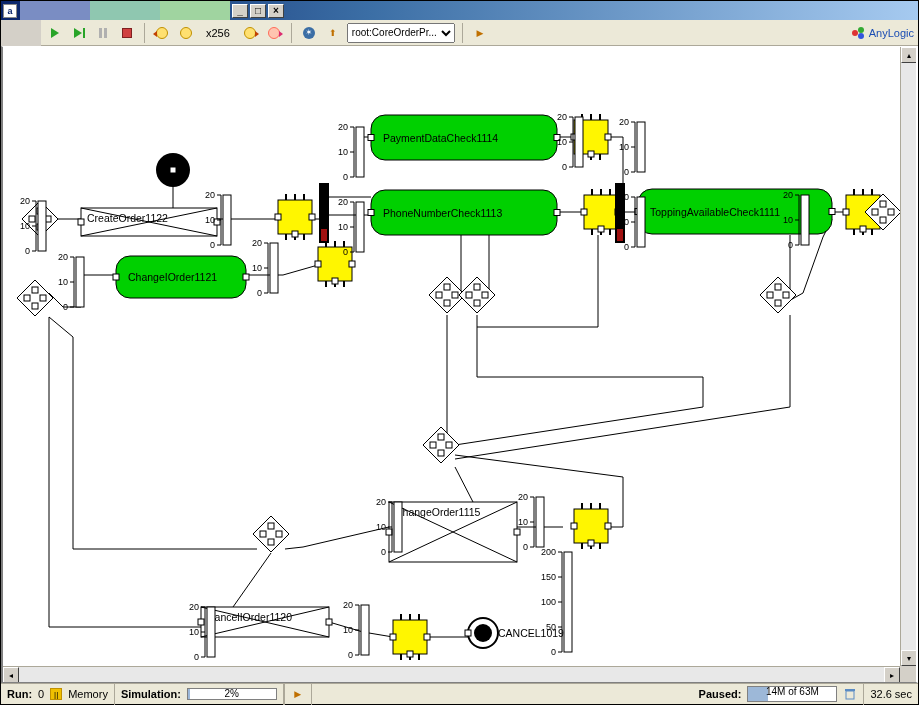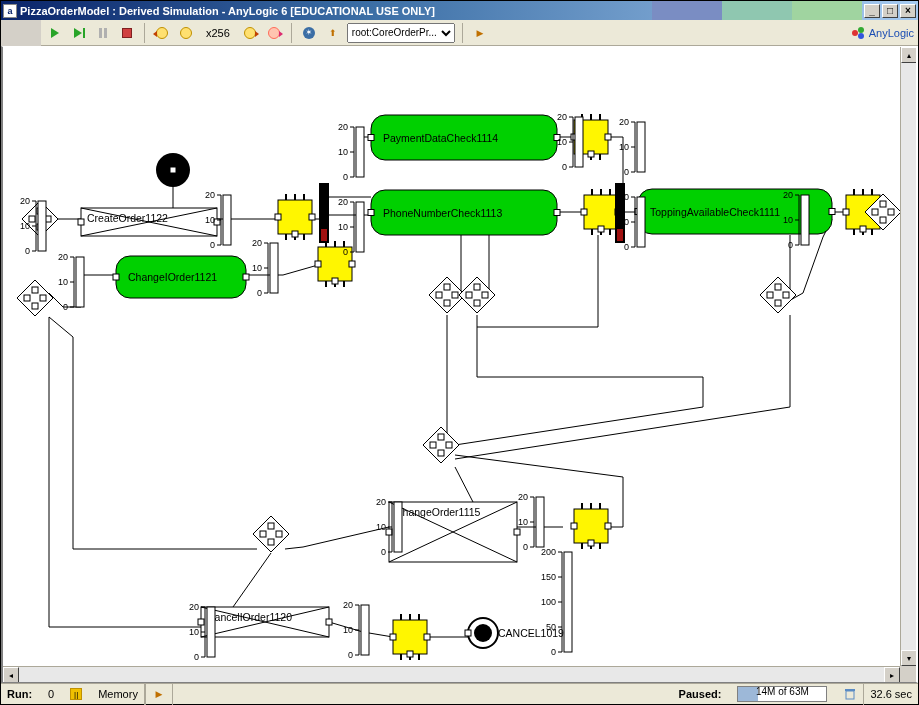--- a/index.html
+++ b/index.html
@@ -17,21 +17,21 @@
   .sel { height:20px; font-size:10px; }
   .toolbar .spacer { flex:1; }
   .brand { color:#1a4db3; font-size:11px; }
   .canvas { flex:1; position:relative; background:#fff; margin:0; border-top:1px solid #fff; border-left:2px solid #808080; border-right:2px solid #fff; border-bottom:1px solid #808080; overflow:hidden; }
   .canvas svg { position:absolute; left:0; top:0; }
   .hscroll { position:absolute; left:0; right:16px; bottom:0; height:16px; background:#e8e8e8; border-top:1px solid #aca899; }
   .vscroll { position:absolute; top:0; bottom:16px; right:0; width:16px; background:#e8e8e8; border-left:1px solid #aca899; }
   .scorner { position:absolute; right:0; bottom:0; width:16px; height:16px; background:#d4d0c8; }
   .hscroll .btn, .vscroll .btn { position:absolute; width:16px; height:16px; background:#d4d0c8; border:1px solid #fff; border-right-color:#404040; border-bottom-color:#404040; font-size:8px; display:flex; align-items:center; justify-content:center; }
   .statusbar { height:21px; background:#ece9d8; border-top:1px solid #aca899; display:flex; align-items:center; font-size:11px; }
-  .statusbar .cell { height:21px; border-right:1px solid #aca899; padding:0 6px; display:flex; align-items:center; gap:16px; }
+  .statusbar .cell { height:21px; border-right:1px solid #aca899; padding:0 6px; display:flex; align-items:center; gap:6px; }
   .pauseglyph { width:12px; height:12px; background:#f0c000; display:inline-flex; align-items:center; justify-content:center; font-size:8px; color:#000; border:1px solid #c09000;}
   .mbar { width:90px; height:16px; border:1px solid #808080; display:inline-block; position:relative; background:#fff;}
   .mbar .fill { position:absolute; left:0; top:0; bottom:0; background:#9db8d8;}
   .mbar .txt { position:absolute; left:0; right:0; top:-1px; text-align:center; font-size:10px; color:#000;}
   .trash { width:14px; height:14px; display:inline-block; }
   .simbar { width:90px; height:12px; border:1px solid #808080; display:inline-block; position:relative; background:#fff;}
   .simbar .fill{position:absolute;left:0;top:0;bottom:0;background:#9db8d8;}
   .simbar .txt{position:absolute;left:0;right:0;top:-1px;text-align:center;font-size:10px;}
   .play { width:0;height:0;border-left:8px solid #28a428;border-top:5px solid transparent;border-bottom:5px solid transparent; }
   .stepglyph {display:flex;align-items:center;}
@@ -48,21 +48,20 @@
   .node-label { font-size:10.5px; fill:#000; }
   .axis-label { font-size:9px; fill:#000; }
 </style>
 </head>
 <body>
 
 <div class="window">
 
   <div class="titlebar">
     <div class="ticon">a</div>
-    <div class="t">PizzaOrderModel : Derived Simulation - AnyLogic 6 [EDUCATIONAL USE ONLY]</div>
     <div class="band" style="background:#7a8dc3"></div>
     <div class="band" style="background:#8fc7b0"></div>
     <div class="band" style="background:#a0d4a0"></div>
     <div class="wbtn">_</div>
     <div class="wbtn">□</div>
     <div class="wbtn">×</div>
   </div>
 
   <div class="toolbar">
     <div class="tb">
@@ -496,20 +495,27 @@
     <div class="scorner"></div>
   </div>
 
   <div class="statusbar">
     <div class="cell">
       <b>Run:</b>
       <span>0</span>
       <span class="pauseglyph">||</span>
       <span>Memory</span>
     </div>
+    <div class="cell">
+      <b>Simulation:</b>
+      <span class="simbar">
+        <span class="fill" id="simfill" style="width: 2%;"></span>
+        <span class="txt">2%</span>
+      </span>
+    </div>
     <div class="cell" style="border-left:1px solid #aca899">
       <div class="nav">▶</div>
     </div>
     <div style="flex:1"></div>
     <div class="cell">
       <b>Paused:</b>
       <span class="mbar">
         <span class="fill" id="memfill" style="width: 22%;"></span>
         <span class="txt">14M of 63M</span>
       </span>

